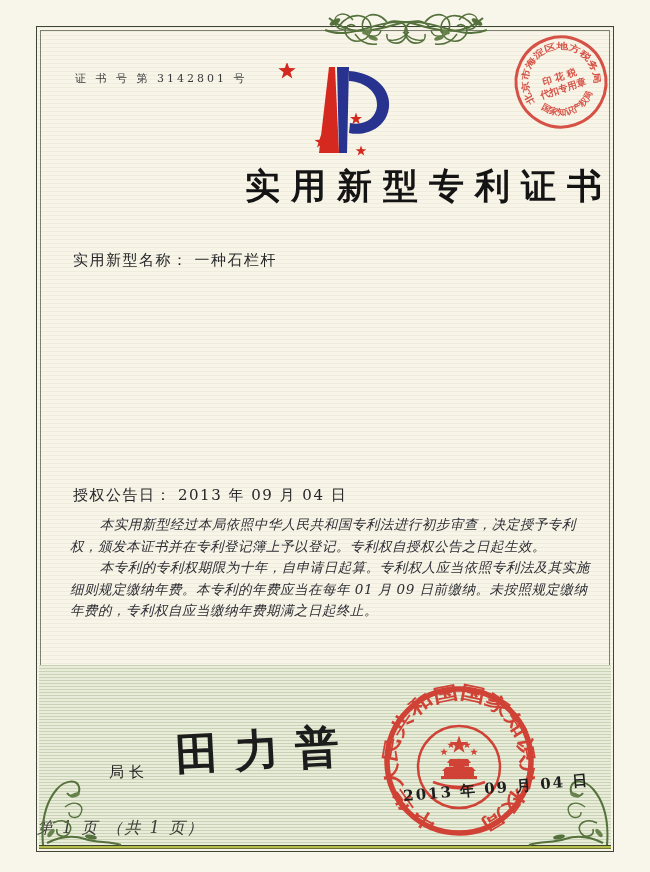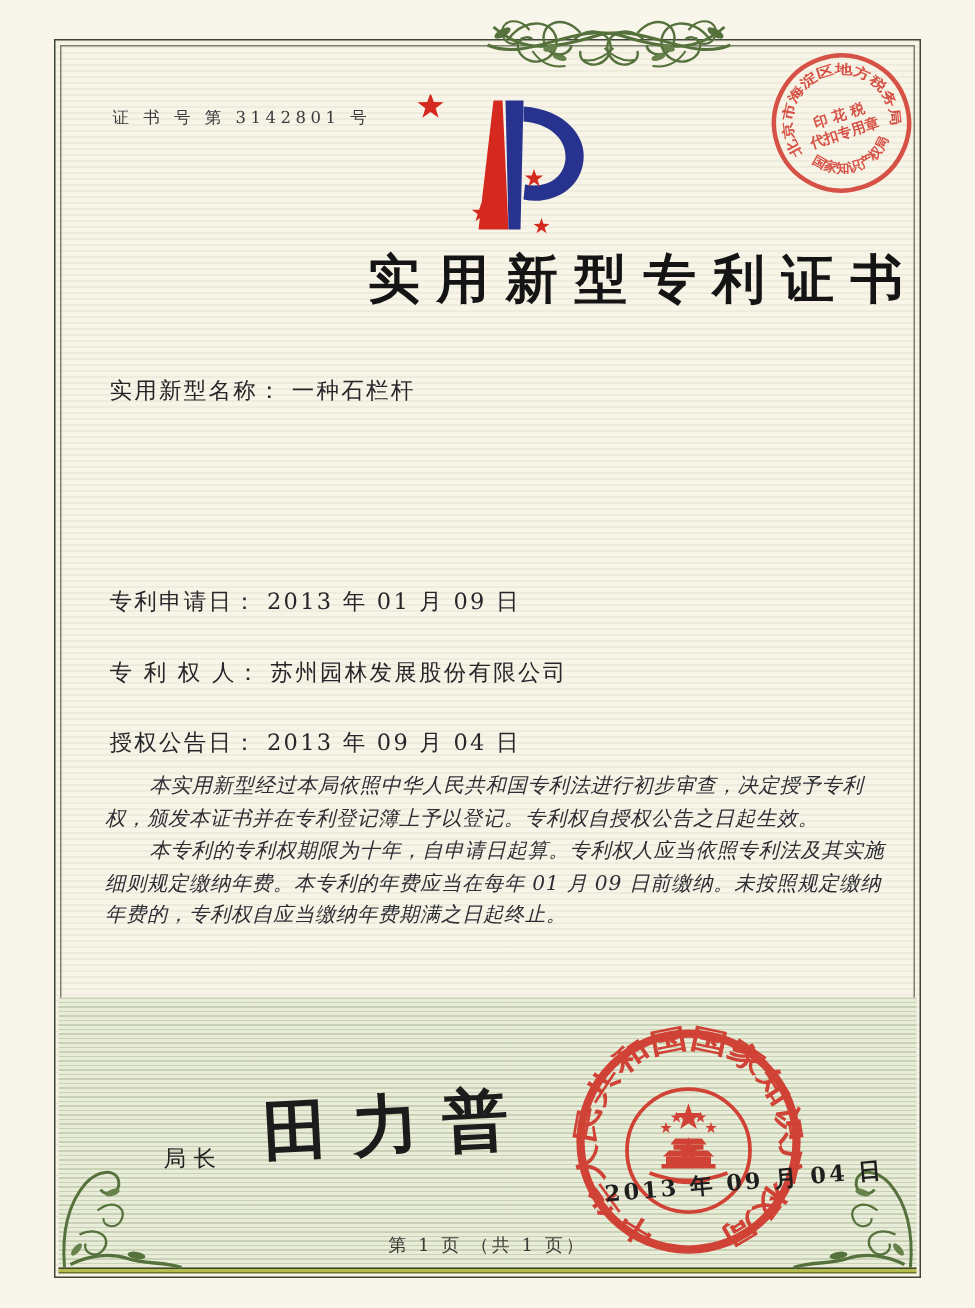--- a/index.html
+++ b/index.html
@@ -57,21 +57,21 @@
     font-family:"DejaVu Sans","Liberation Sans",sans-serif;
   }
   
   .tax-seal{position:absolute;left:469px;top:0px;width:110px;height:110px;transform:rotate(-18deg);opacity:.93;}
   .main-seal{position:absolute;left:337px;top:649px;width:170px;height:170px;opacity:.94;}
   .seal-date{
     position:absolute;left:366px;top:752px;font-size:15px;font-weight:600;letter-spacing:2px;
     color:#1e1e1e;transform:rotate(-5deg);z-index:6;
   }
   
-  .footer{position:absolute;left:0;bottom:12px;width:100%;text-align:center;font-size:12px;letter-spacing:2px;color:#3c3c36;}
+  .footer{position:absolute;left:0;bottom:12px;width:100%;font-size:16px;letter-spacing:2px;color:#3c3c36;font-style:italic;}
   
   .top-ornament{position:absolute;left:163px;top:4px;width:324px;height:56px;z-index:5;}
   .corner-flourish{position:absolute;bottom:4px;width:86px;height:72px;z-index:5;}
   .corner-flourish.left{left:2px;}
   .corner-flourish.right{right:2px;transform:scaleX(-1);}
   .seal-text{font-family:"DejaVu Sans","Liberation Sans",sans-serif;font-weight:bold;}
 </style>
 </head>
 <body>
 
@@ -114,26 +114,20 @@
     <use href="#logoStar" transform="translate(228,228) scale(0.7)"></use>
     <use href="#logoStar" transform="translate(244,238) scale(1.15)"></use>
     <use href="#logoStar" transform="translate(218,249) scale(0.85)"></use>
     <use href="#logoStar" transform="translate(238,262) scale(1.3)"></use>
   </svg>
 
   <div class="title">实用新型专利证书</div>
 
   <div class="field" style="top:224px">
     <span class="lbl">实用新型名称：</span><span>一种石栏杆</span>
-  </div>
-  <div class="field" style="top:365px">
-    <span class="lbl">专利申请日：</span><span>2013 年 01 月 09 日</span>
-  </div>
-  <div class="field" style="top:412px">
-    <span class="lbl">专 利 权 人：</span><span>苏州园林发展股份有限公司</span>
   </div>
   <div class="field" style="top:459px">
     <span class="lbl">授权公告日：</span><span>2013 年 09 月 04 日</span>
   </div>
 
   <div class="body-text">
     <p>本实用新型经过本局依照中华人民共和国专利法进行初步审查，决定授予专利权，颁发本证书并在专利登记簿上予以登记。专利权自授权公告之日起生效。</p>
     <p>本专利的专利权期限为十年，自申请日起算。专利权人应当依照专利法及其实施细则规定缴纳年费。本专利的年费应当在每年 01 月 09 日前缴纳。未按照规定缴纳年费的，专利权自应当缴纳年费期满之日起终止。</p>
   </div>
 

